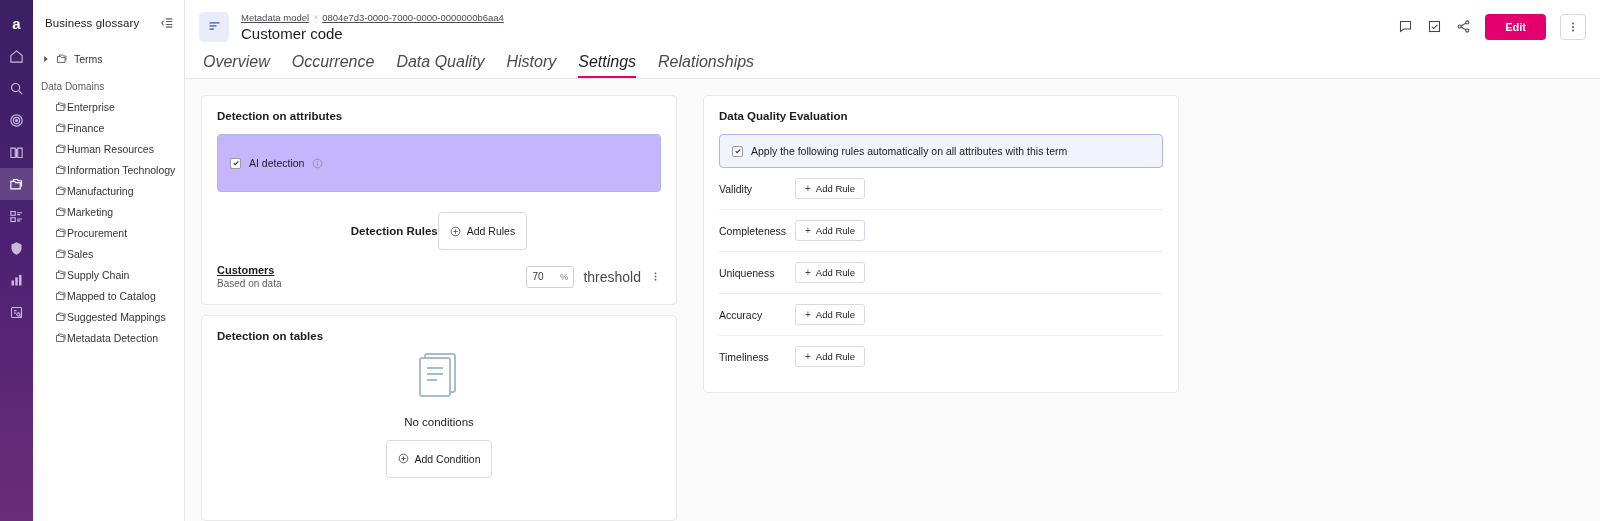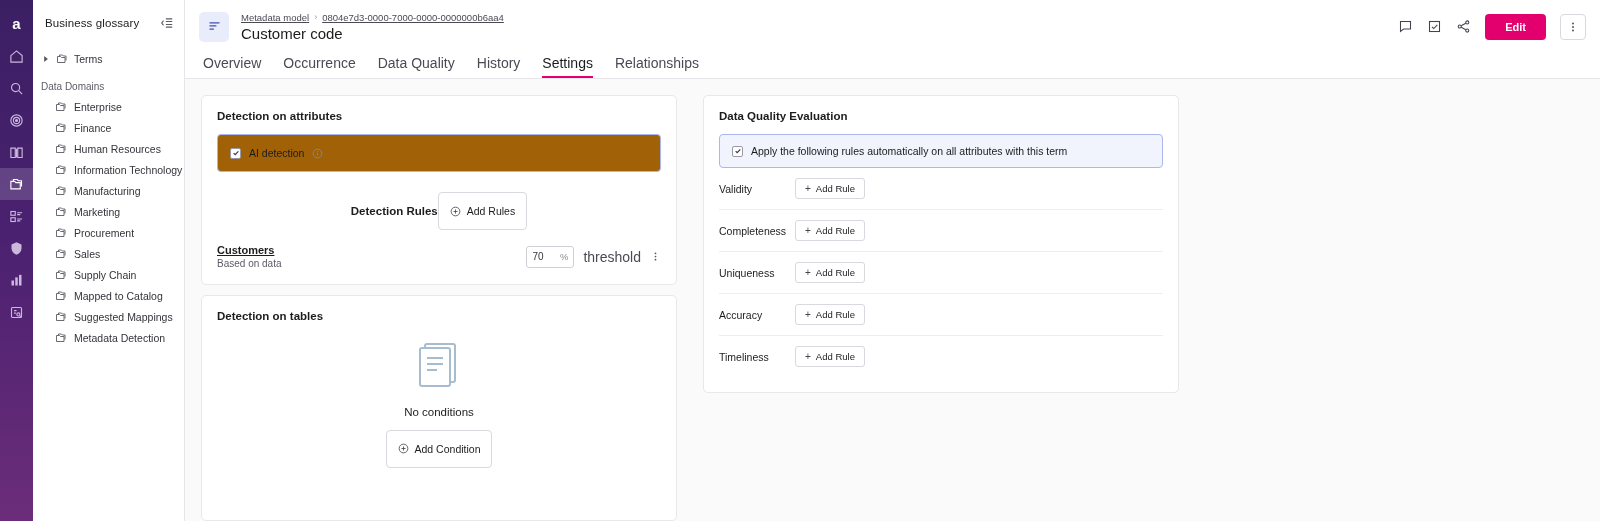--- a/index.html
+++ b/index.html
@@ -51,21 +51,21 @@
   }
   .caret { width: 9px; display:flex; align-items:center; justify-content:center; color:#55555f; }
   .caret svg { width: 6px; height: 6px; }
   .folder-ico { display: flex; align-items: center; color: #5a5a63; }
   .folder-ico svg { width: 12px; height: 12px; }
 
   .section-label {
     font-size: 10px; color: #5c5c66; padding: 12px 8px 4px 8px;
   }
   .nav-item {
-    display: flex; align-items: center; gap: 7px;
+    display: flex; align-items: center; 
     padding: 4.5px 8px 4.5px 22px; font-size: 10.5px; color: #33333a;
     cursor: pointer; white-space: nowrap;
   }
 
   
   .main { flex: 1 1 auto; height: 521px; background: #fafafb; display: flex; flex-direction: column; }
 
   .topbar {
     height: 53px; background: #fff; display: flex; align-items: center;
     padding: 0 14px 0 14px; gap: 12px;
@@ -94,39 +94,40 @@
     background: #fff; display: flex; align-items: center; justify-content: center;
     cursor: pointer; color: #44444e;
   }
   .kebab-btn svg { width: 12px; height: 12px; }
 
   .tabs {
     height: 26px; background: #fff; display: flex; align-items: flex-end; gap: 22px;
     padding: 0 18px; border-bottom: 1px solid #e6e6ea;
   }
   .tab {
-    font-size: 14px; color: #4a4a55; padding-bottom: 5px; cursor: pointer;
+    font-size: 16px; color: #4a4a55; padding-bottom: 5px; cursor: pointer;
     border-bottom: 2px solid transparent;
+    font-style: italic;
   }
   .tab.active { color: #1c1c1e; border-bottom-color: #e3006e; }
 
   .content { flex: 1 1 auto; display: flex; gap: 26px; padding: 16px 16px 0 16px; overflow: hidden; }
 
   .card {
     background: #fff; border: 1px solid #e8e8ec; border-radius: 5px;
   }
   .col-left { width: 476px; flex: 0 0 476px; display: flex; flex-direction: column; gap: 10px; }
   .col-right { width: 476px; flex: 0 0 476px; }
 
   .card-pad { padding: 14px 15px 15px 15px; }
   .card-title { font-size: 11.5px; color: #1c1c1e; font-weight: 600; }
 
   .info-banner {
-    margin-top: 12px; background: #a16207; border: 1px solid #aab6ee; border-radius: 4px;
-    padding: 12px 12px; display: flex; align-items: center; gap: 8px;
+    margin-top: 12px; background: #c4b5fd; border: 1px solid #aab6ee; border-radius: 4px;
+    padding: 22px 12px; display: flex; align-items: center; gap: 8px;
   }
   .chk {
     width: 11px; height: 11px; border: 1px solid #9a9aa4; border-radius: 2px;
     background: #fff; display: flex; align-items: center; justify-content: center;
     flex: 0 0 11px; cursor: pointer;
   }
   .chk svg { width: 8px; height: 8px; color: #33333a; }
   .banner-text { font-size: 10.5px; color: #1c1c1e; }
   .info-ico { color: #8a8a94; display: flex; align-items: center; cursor: pointer; }
   .info-ico svg { width: 11px; height: 11px; }

